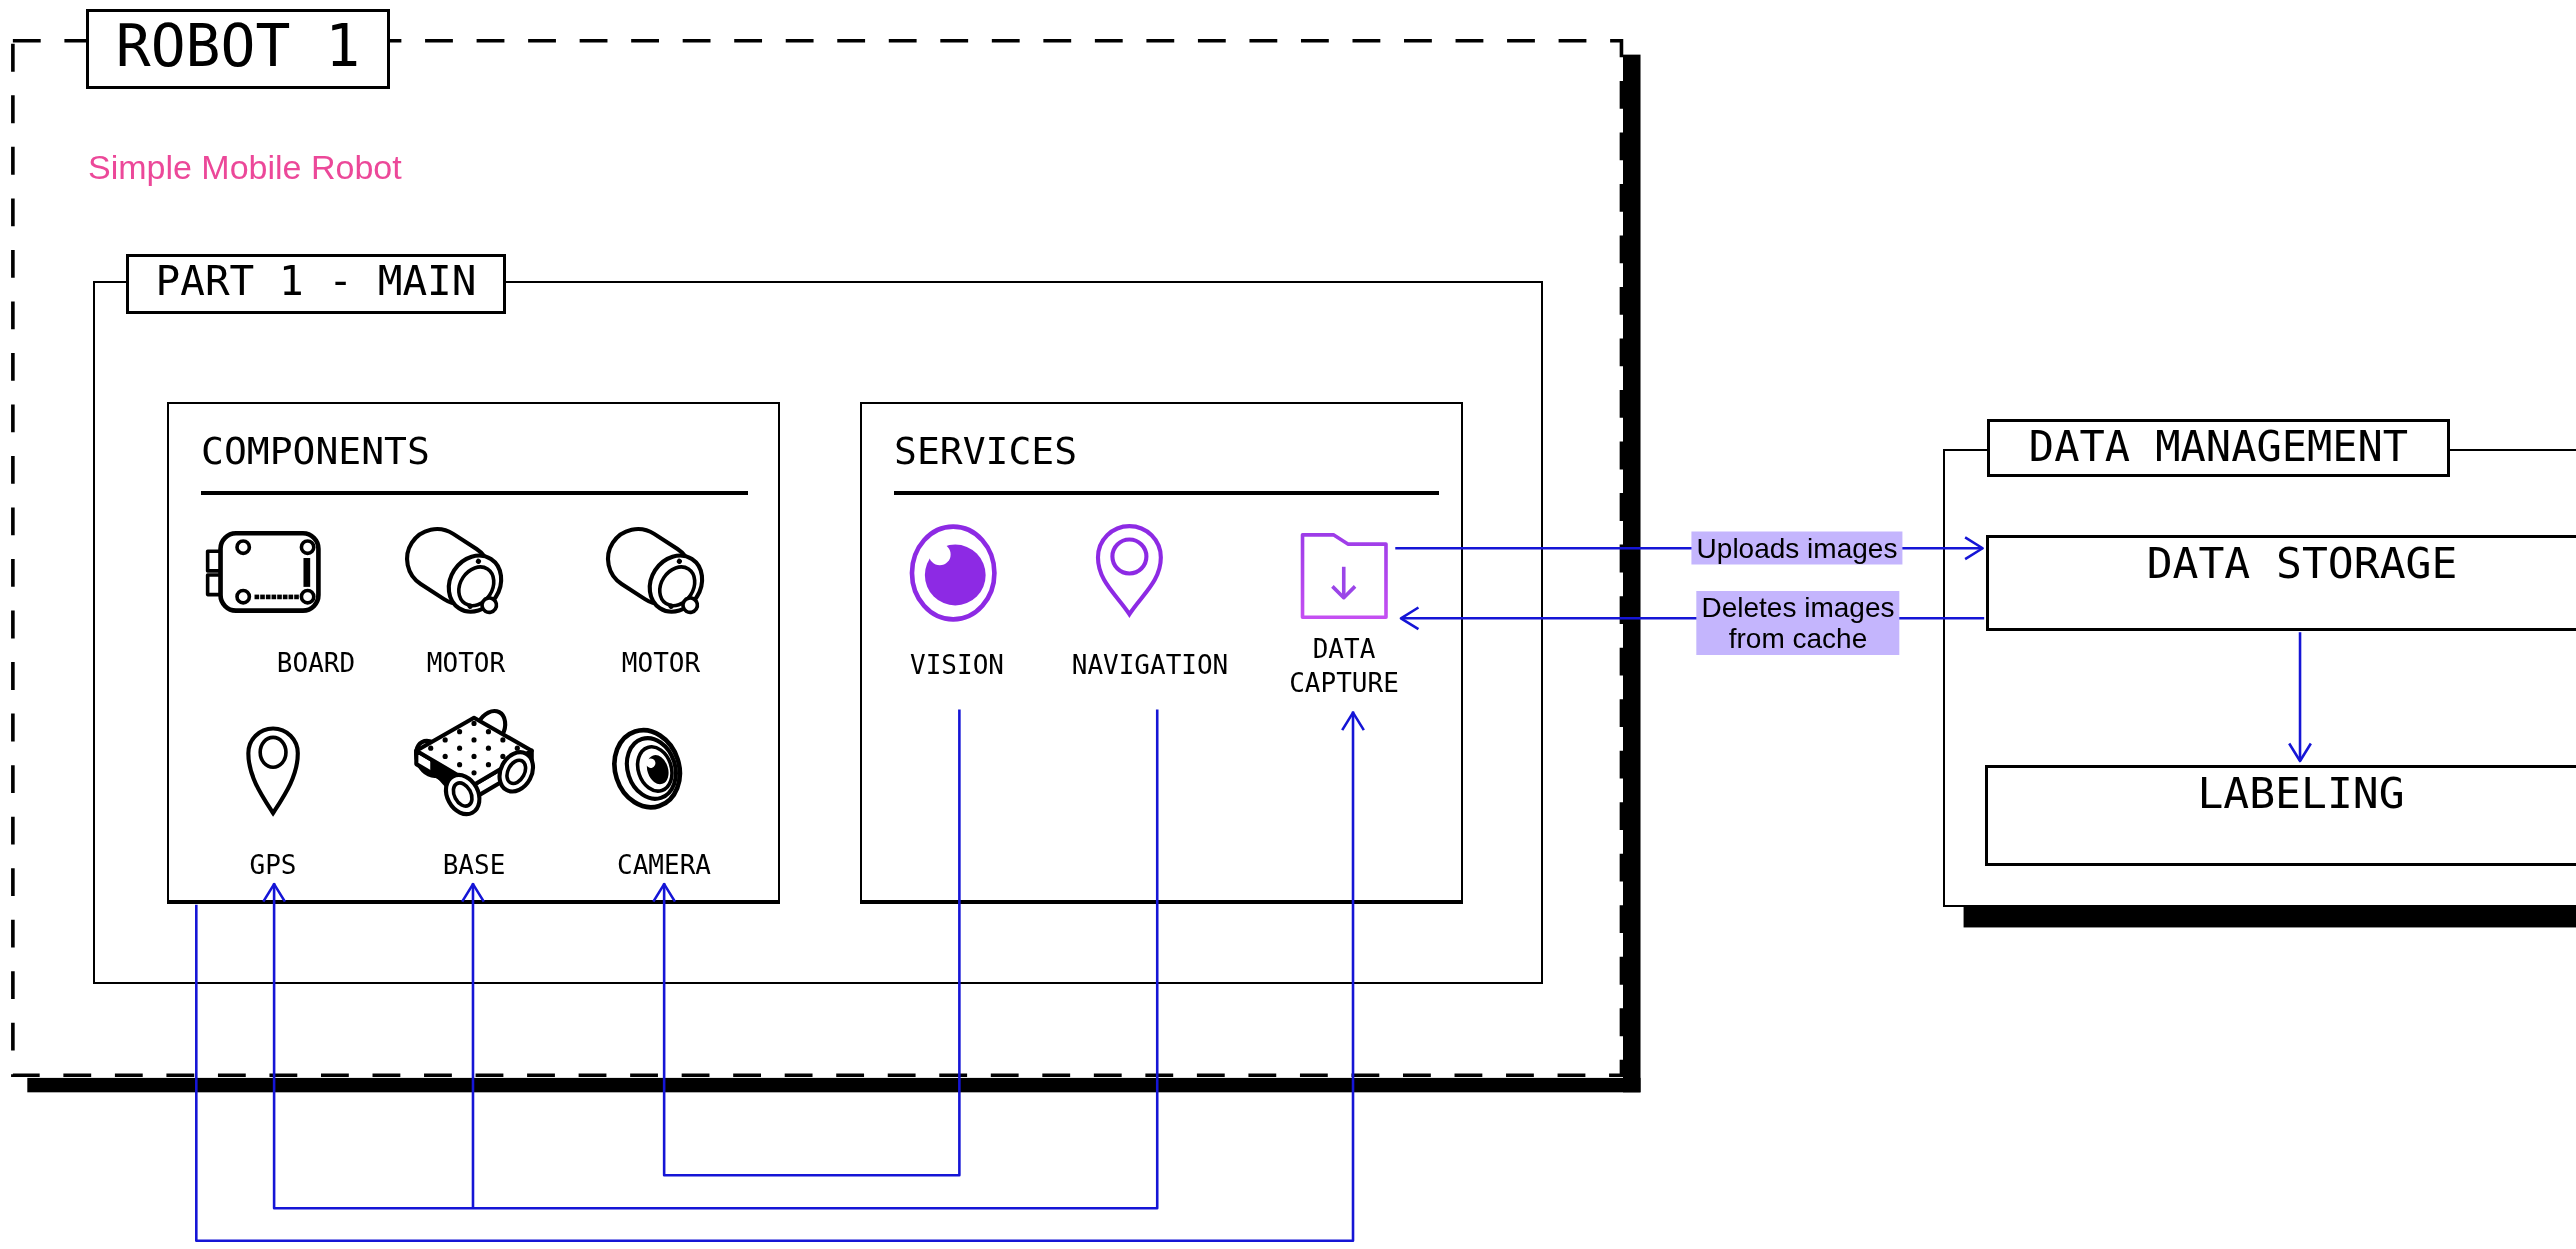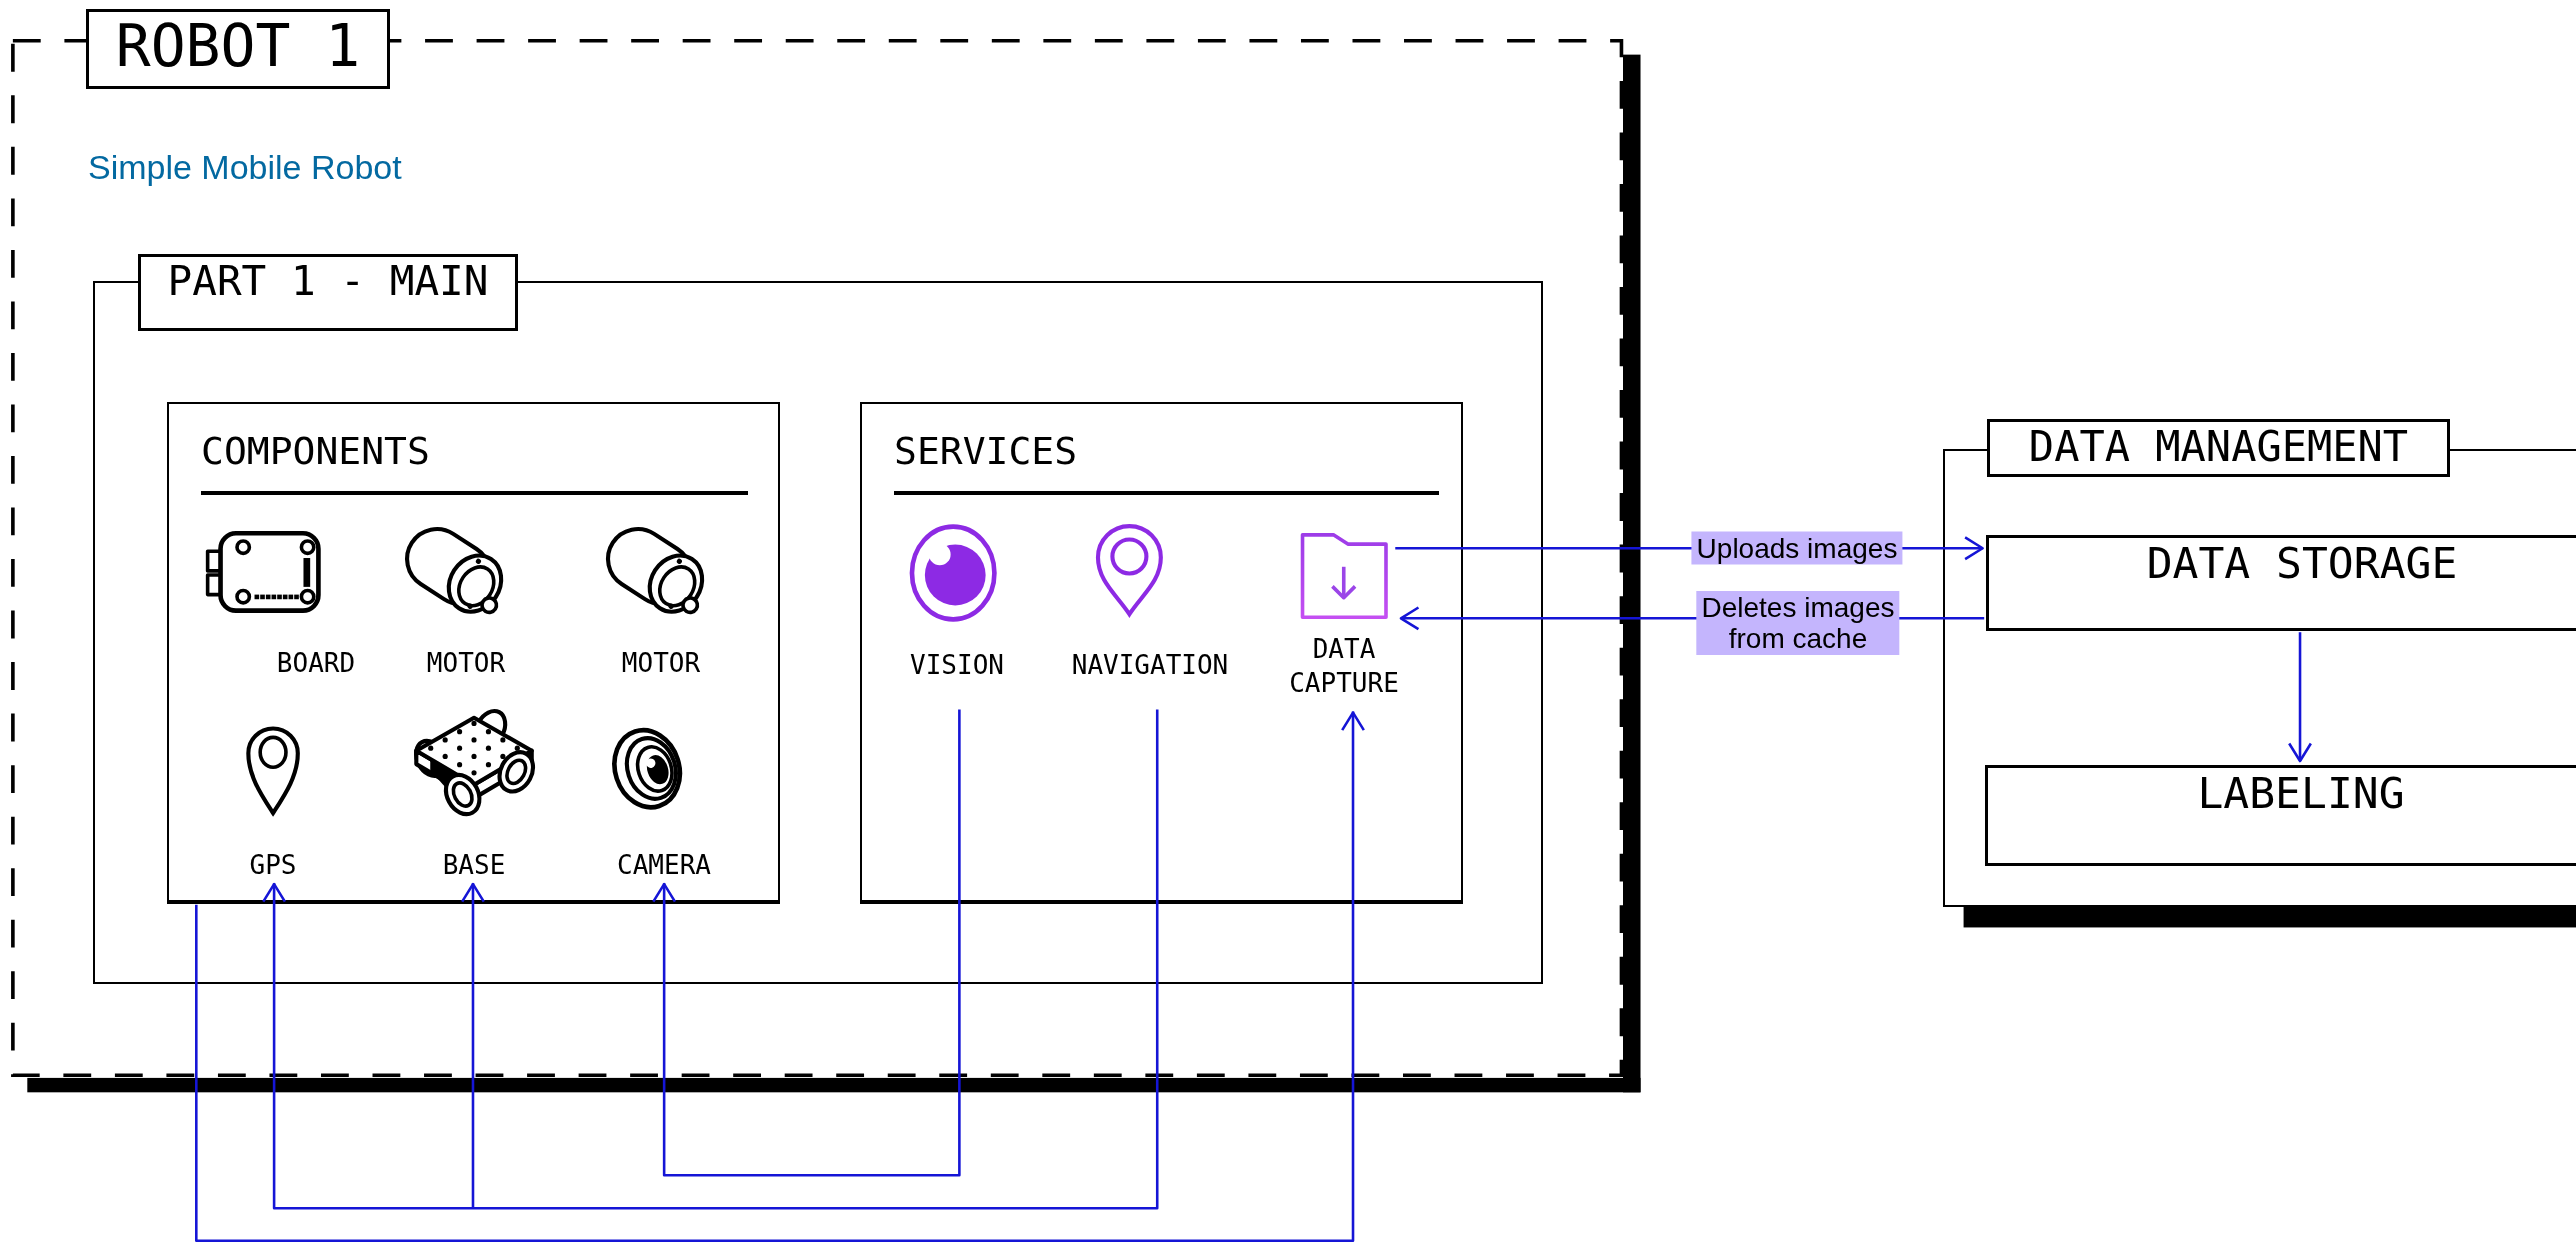--- a/index.html
+++ b/index.html
@@ -147,24 +147,24 @@
       <g stroke="#9b45e8" stroke-width="7" fill="none">
         <path d="M2608 1100 V1158"></path>
         <path d="M2586 1138 L2608 1160 L2630 1138"></path>
       </g>
     </g>
   </svg>
 
   <div class="labelbox mono ui" style="left:86px;top:8.8px;width:304px;height:80px;font-size:58px;">
     <span>ROBOT 1</span>
   </div>
-  <div class="titletext ui" style="left:88px;top:149px;font-size:34px;line-height:37px;color:#0369a1;">Simple Mobile Robot</div>
+  <div class="titletext ui" style="left:88px;top:149px;font-size:34px;line-height:37px;color:#ec4899;">Simple Mobile Robot</div>
 
   <div class="box ui" style="left:93px;top:281px;width:1450px;height:703px;"></div>
-  <div class="labelbox mono ui" style="left:138px;top:254px;width:380px;height:77px;font-size:41px;border-width:3.1px;">
+  <div class="labelbox mono ui" style="left:126px;top:254px;width:380px;height:60px;font-size:41px;border-width:3.1px;">
     <span>PART 1 - MAIN</span>
   </div>
 
   <div class="box ui" style="left:167px;top:402px;width:613px;height:502px;border-bottom-width:4.1px;"></div>
   <div class="titletext mono ui" style="left:201px;top:432px;font-size:38px;line-height:38px;">COMPONENTS</div>
   <div class="rule ui" style="left:201px;top:491px;width:547px;"></div>
 
   <div class="cell mono ui" style="left:272px;top:663px;margin-left:44px;">BOARD</div>
   <div class="cell mono ui" style="left:466px;top:663px;">MOTOR</div>
   <div class="cell mono ui" style="left:661px;top:663px;">MOTOR</div>

